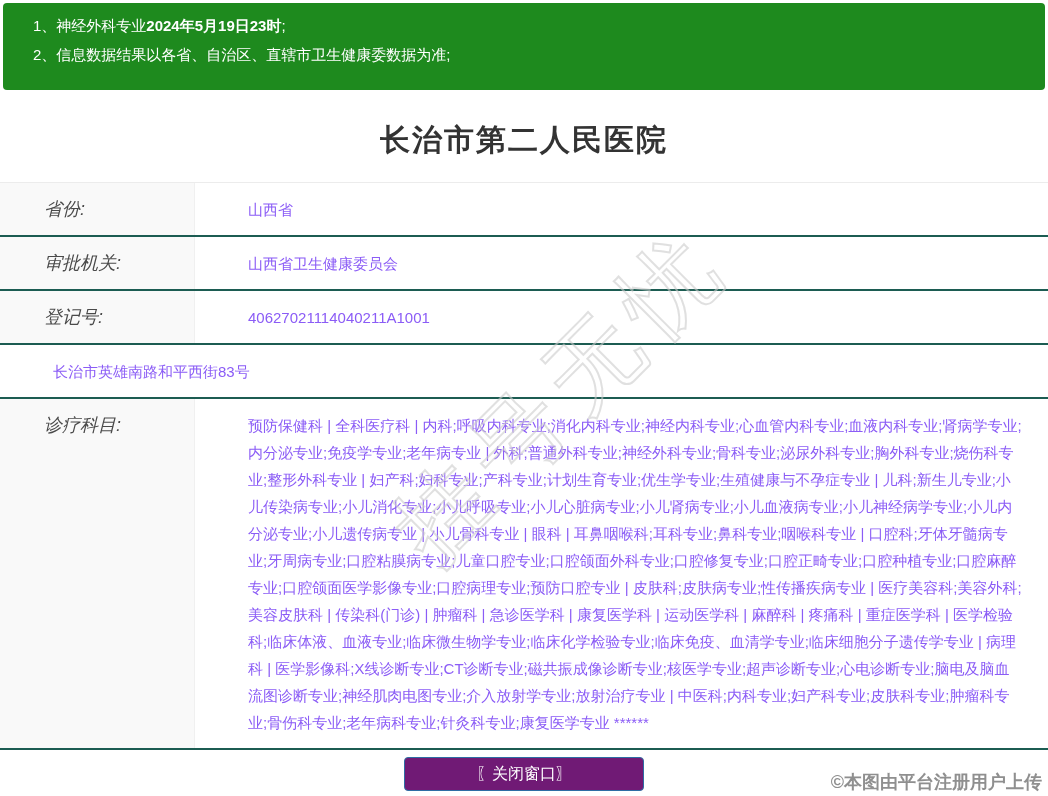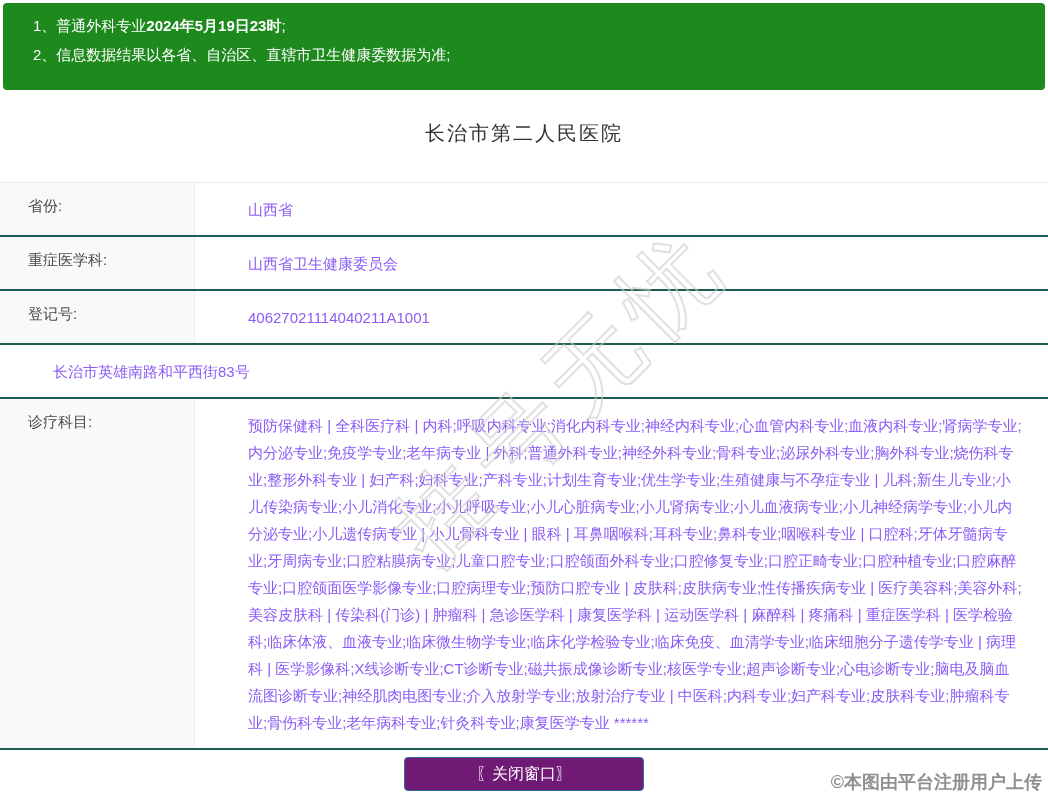--- a/index.html
+++ b/index.html
@@ -15,34 +15,35 @@
     position:absolute; left:3px; top:3px; width:1042px; height:87px;
     background:#1e8a1e; border-radius:4px; box-sizing:border-box;
     padding:8px 10px 0 30px; color:#ffffff; font-size:15px;
   }
   .banner-line { height:29px; line-height:29px; white-space:nowrap; }
   .banner-line .b { font-weight:bold;text-align:right; }
 
   
   .page-title {
     position:absolute; top:120px; left:0; width:100%;
-    text-align:center; font-size:20px; font-weight:400; color:#333;
+    text-align:center; font-size:30px; font-weight:700; color:#333;
     letter-spacing:2px;
   }
 
   
   .info-table {
     position:absolute; top:182px; left:0; width:1048px;
     border-top:1px solid #ececec;
   }
   .row { display:flex; border-bottom:2px solid #1c5c52; }
   .label-cell {
     width:195px; flex:0 0 195px; background:#f9f9f9; box-sizing:border-box;
-    padding:14px 8px 13px 28px; font-size:15px; color:#4a4a4a;
+    padding:14px 8px 13px 44px; font-size:18px; color:#4a4a4a;
     border-right:1px solid #f0f0f0;
+    font-style:italic;
   }
   .value-cell {
     flex:1; box-sizing:border-box; background:#ffffff;
     padding:13px 26px 12px 53px; font-size:15px; color:#8b5cf6;
     line-height:27px; word-break:break-all;
   }
 
   
   .watermark {
     position:absolute; left:340px; top:345px; width:440px; height:100px;
@@ -66,33 +67,33 @@
   .credit {
     position:absolute; right:6px; bottom:2px;
     font-size:18px; color:#8f8f8f; font-weight:bold;
     text-shadow:-1px 0 #fff, 1px 0 #fff, 0 -1px #fff, 0 1px #fff;
   }
 </style>
 </head>
 <body>
 
 <div class="banner">
-  <div class="banner-line"><span>1、</span><span>普通外科专业</span><span class="b">2024年5月19日23时</span><span>;</span></div>
+  <div class="banner-line"><span>1、</span><span>神经外科专业</span><span class="b">2024年5月19日23时</span><span>;</span></div>
   <div class="banner-line"><span>2、</span><span>信息数据结果以各省、自治区、直辖市卫生健康委数据为准;</span><span class="b"></span><span></span></div>
 </div>
 
 <div class="page-title">长治市第二人民医院</div>
 
 <div class="info-table">
   <div class="row">
     <div class="label-cell">省份:</div>
     <div class="value-cell">山西省</div>
   </div>
   <div class="row">
-    <div class="label-cell">重症医学科:</div>
+    <div class="label-cell">审批机关:</div>
     <div class="value-cell">山西省卫生健康委员会</div>
   </div>
   <div class="row">
     <div class="label-cell">登记号:</div>
     <div class="value-cell">40627021114040211A1001</div>
   </div>
   <div class="row">
     <div class="value-cell">长治市英雄南路和平西街83号</div>
   </div>
   <div class="row">

